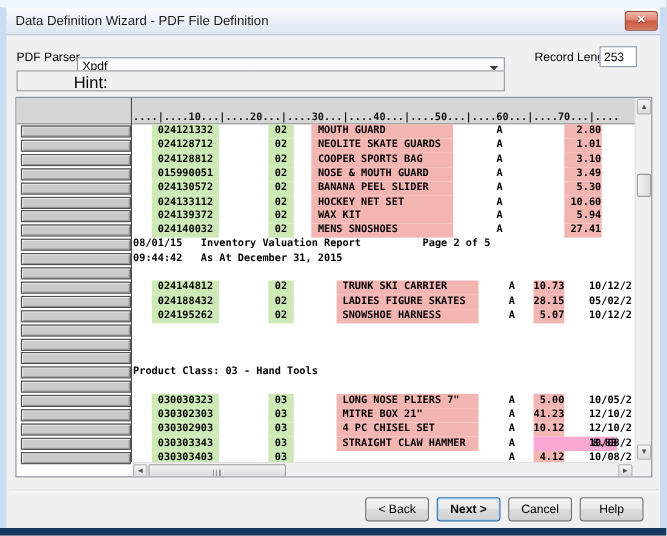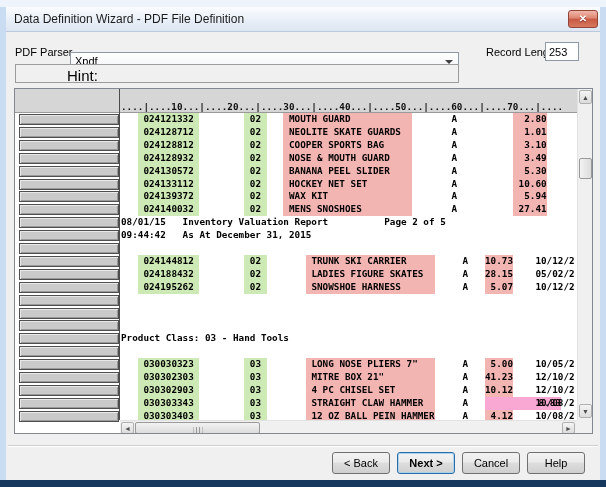--- a/index.html
+++ b/index.html
@@ -132,21 +132,21 @@
           <span class="seg" style="left: 392px; background: rgb(243, 181, 178);">  1.01</span>
         </div>
         <div class="row" style="top: 25.8px;">
           <span class="seg" style="left: 16.8px; background: rgb(205, 233, 181);"> 024128812 </span>
           <span class="seg" style="left: 123.2px; background: rgb(205, 233, 181);"> 02 </span>
           <span class="seg" style="left: 162.4px; background: rgb(243, 181, 178);"> COOPER SPORTS BAG     </span>
           <span class="seg" style="left: 330.4px;">A</span>
           <span class="seg" style="left: 392px; background: rgb(243, 181, 178);">  3.10</span>
         </div>
         <div class="row" style="top: 38.7px;">
-          <span class="seg" style="left: 16.8px; background: rgb(205, 233, 181);"> 024128932 </span>
+          <span class="seg" style="left: 16.8px; background: rgb(205, 233, 181);"> 015990051 </span>
           <span class="seg" style="left: 123.2px; background: rgb(205, 233, 181);"> 02 </span>
           <span class="seg" style="left: 162.4px; background: rgb(243, 181, 178);"> NOSE &amp; MOUTH GUARD    </span>
           <span class="seg" style="left: 330.4px;">A</span>
           <span class="seg" style="left: 392px; background: rgb(243, 181, 178);">  3.49</span>
         </div>
         <div class="row" style="top: 51.6px;">
           <span class="seg" style="left: 16.8px; background: rgb(205, 233, 181);"> 024130572 </span>
           <span class="seg" style="left: 123.2px; background: rgb(205, 233, 181);"> 02 </span>
           <span class="seg" style="left: 162.4px; background: rgb(243, 181, 178);"> BANANA PEEL SLIDER    </span>
           <span class="seg" style="left: 330.4px;">A</span>
@@ -242,21 +242,20 @@
           <span class="seg" style="left: 16.8px; background: rgb(205, 233, 181);"> 030303343 </span>
           <span class="seg" style="left: 123.2px; background: rgb(205, 233, 181);"> 03 </span>
           <span class="seg" style="left: 184.8px; background: rgb(243, 181, 178);"> STRAIGHT CLAW HAMMER  </span>
           <span class="seg" style="left: 341.6px;">A</span>
           <span class="seg" style="left: 364px; background: #f9a8d4; padding-left: 48px;"> 8.83</span>
           <span class="seg" style="left: 414.4px;">10/08/2</span>
         </div>
         <div class="row" style="top: 296.7px;">
           <span class="seg" style="left: 16.8px; background: rgb(205, 233, 181);"> 030303403 </span>
           <span class="seg" style="left: 123.2px; background: rgb(205, 233, 181);"> 03 </span>
-          <span class="seg" style="left: 184.8px; background: rgb(243, 181, 178);"> 12 OZ BALL PEIN HAMMER</span>
           <span class="seg" style="left: 341.6px;">A</span>
           <span class="seg" style="left: 364px; background: rgb(243, 181, 178);"> 4.12</span>
           <span class="seg" style="left: 414.4px;">10/08/2</span>
         </div>
       </div>
 
     <div class="abs vsb">
       <div class="abs sb-btn" style="left:1px;top:1px;width:13px;height:14px;line-height:13px;"><span>▲</span></div>
       <div class="abs sb-thumb" style="left:1px;top:69px;width:13px;height:21px;"></div>
       <div class="abs sb-btn" style="left:1px;top:315px;width:13px;height:14px;line-height:13px;"><span>▼</span></div>

